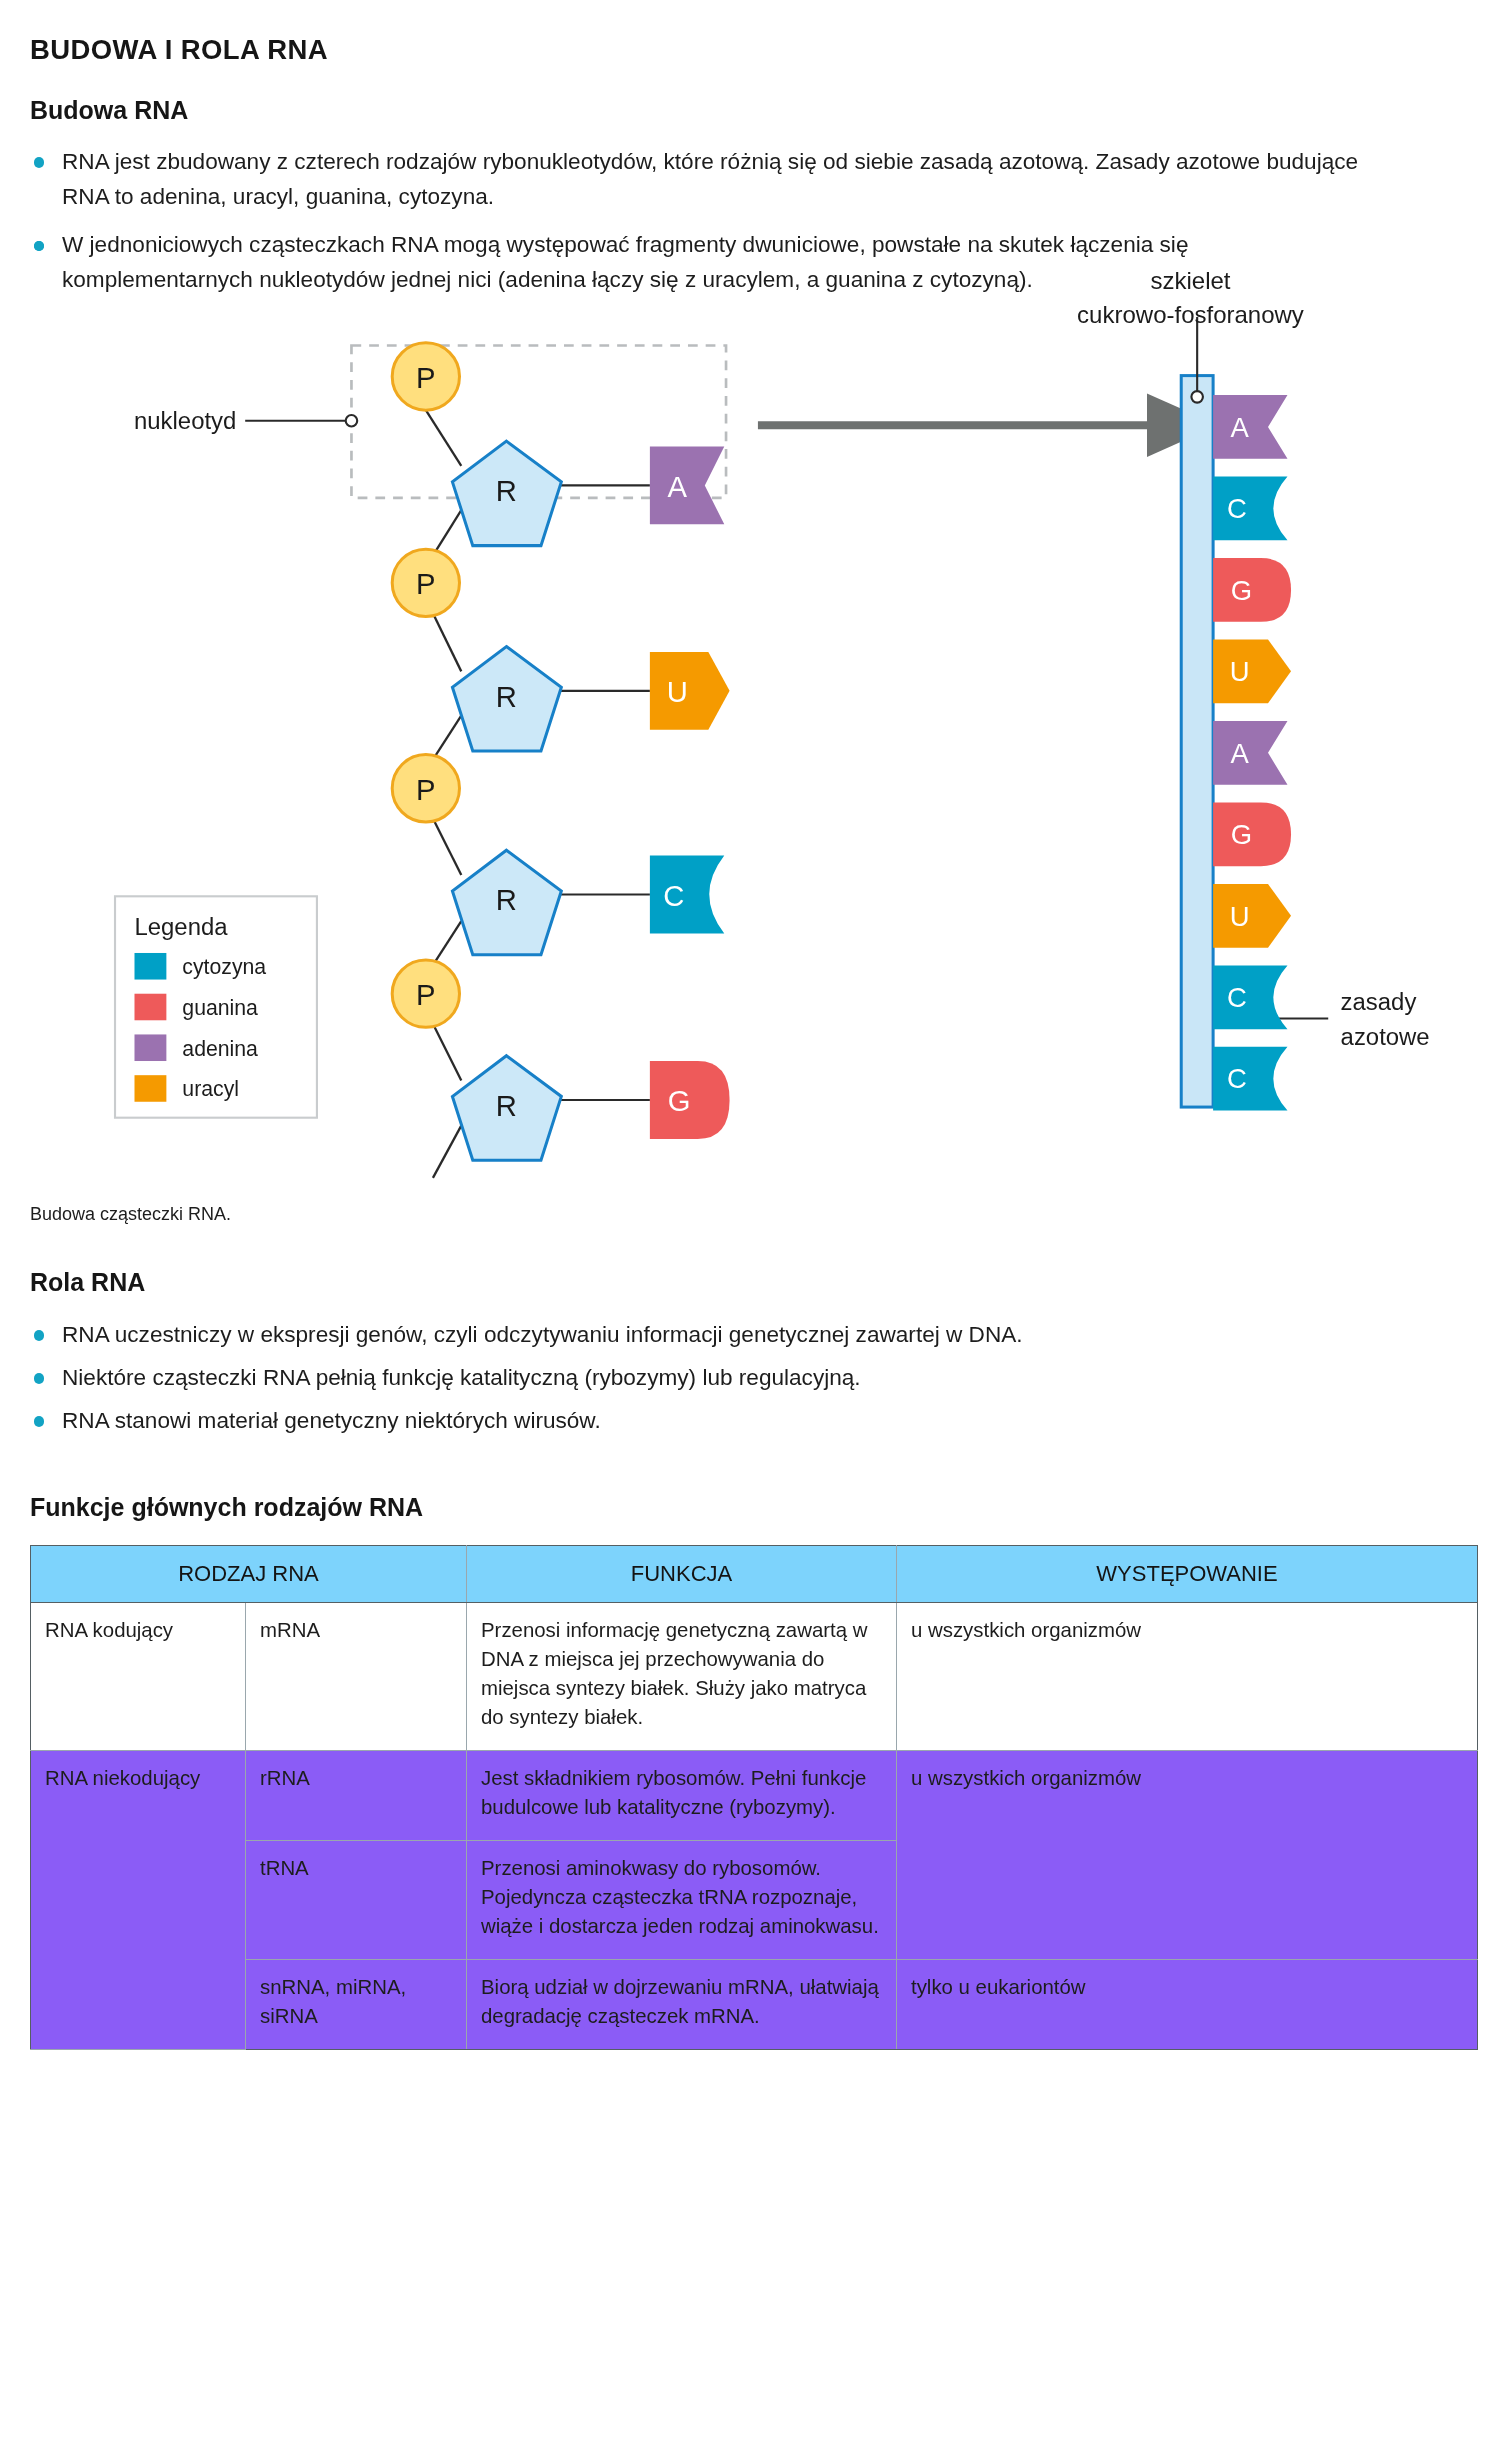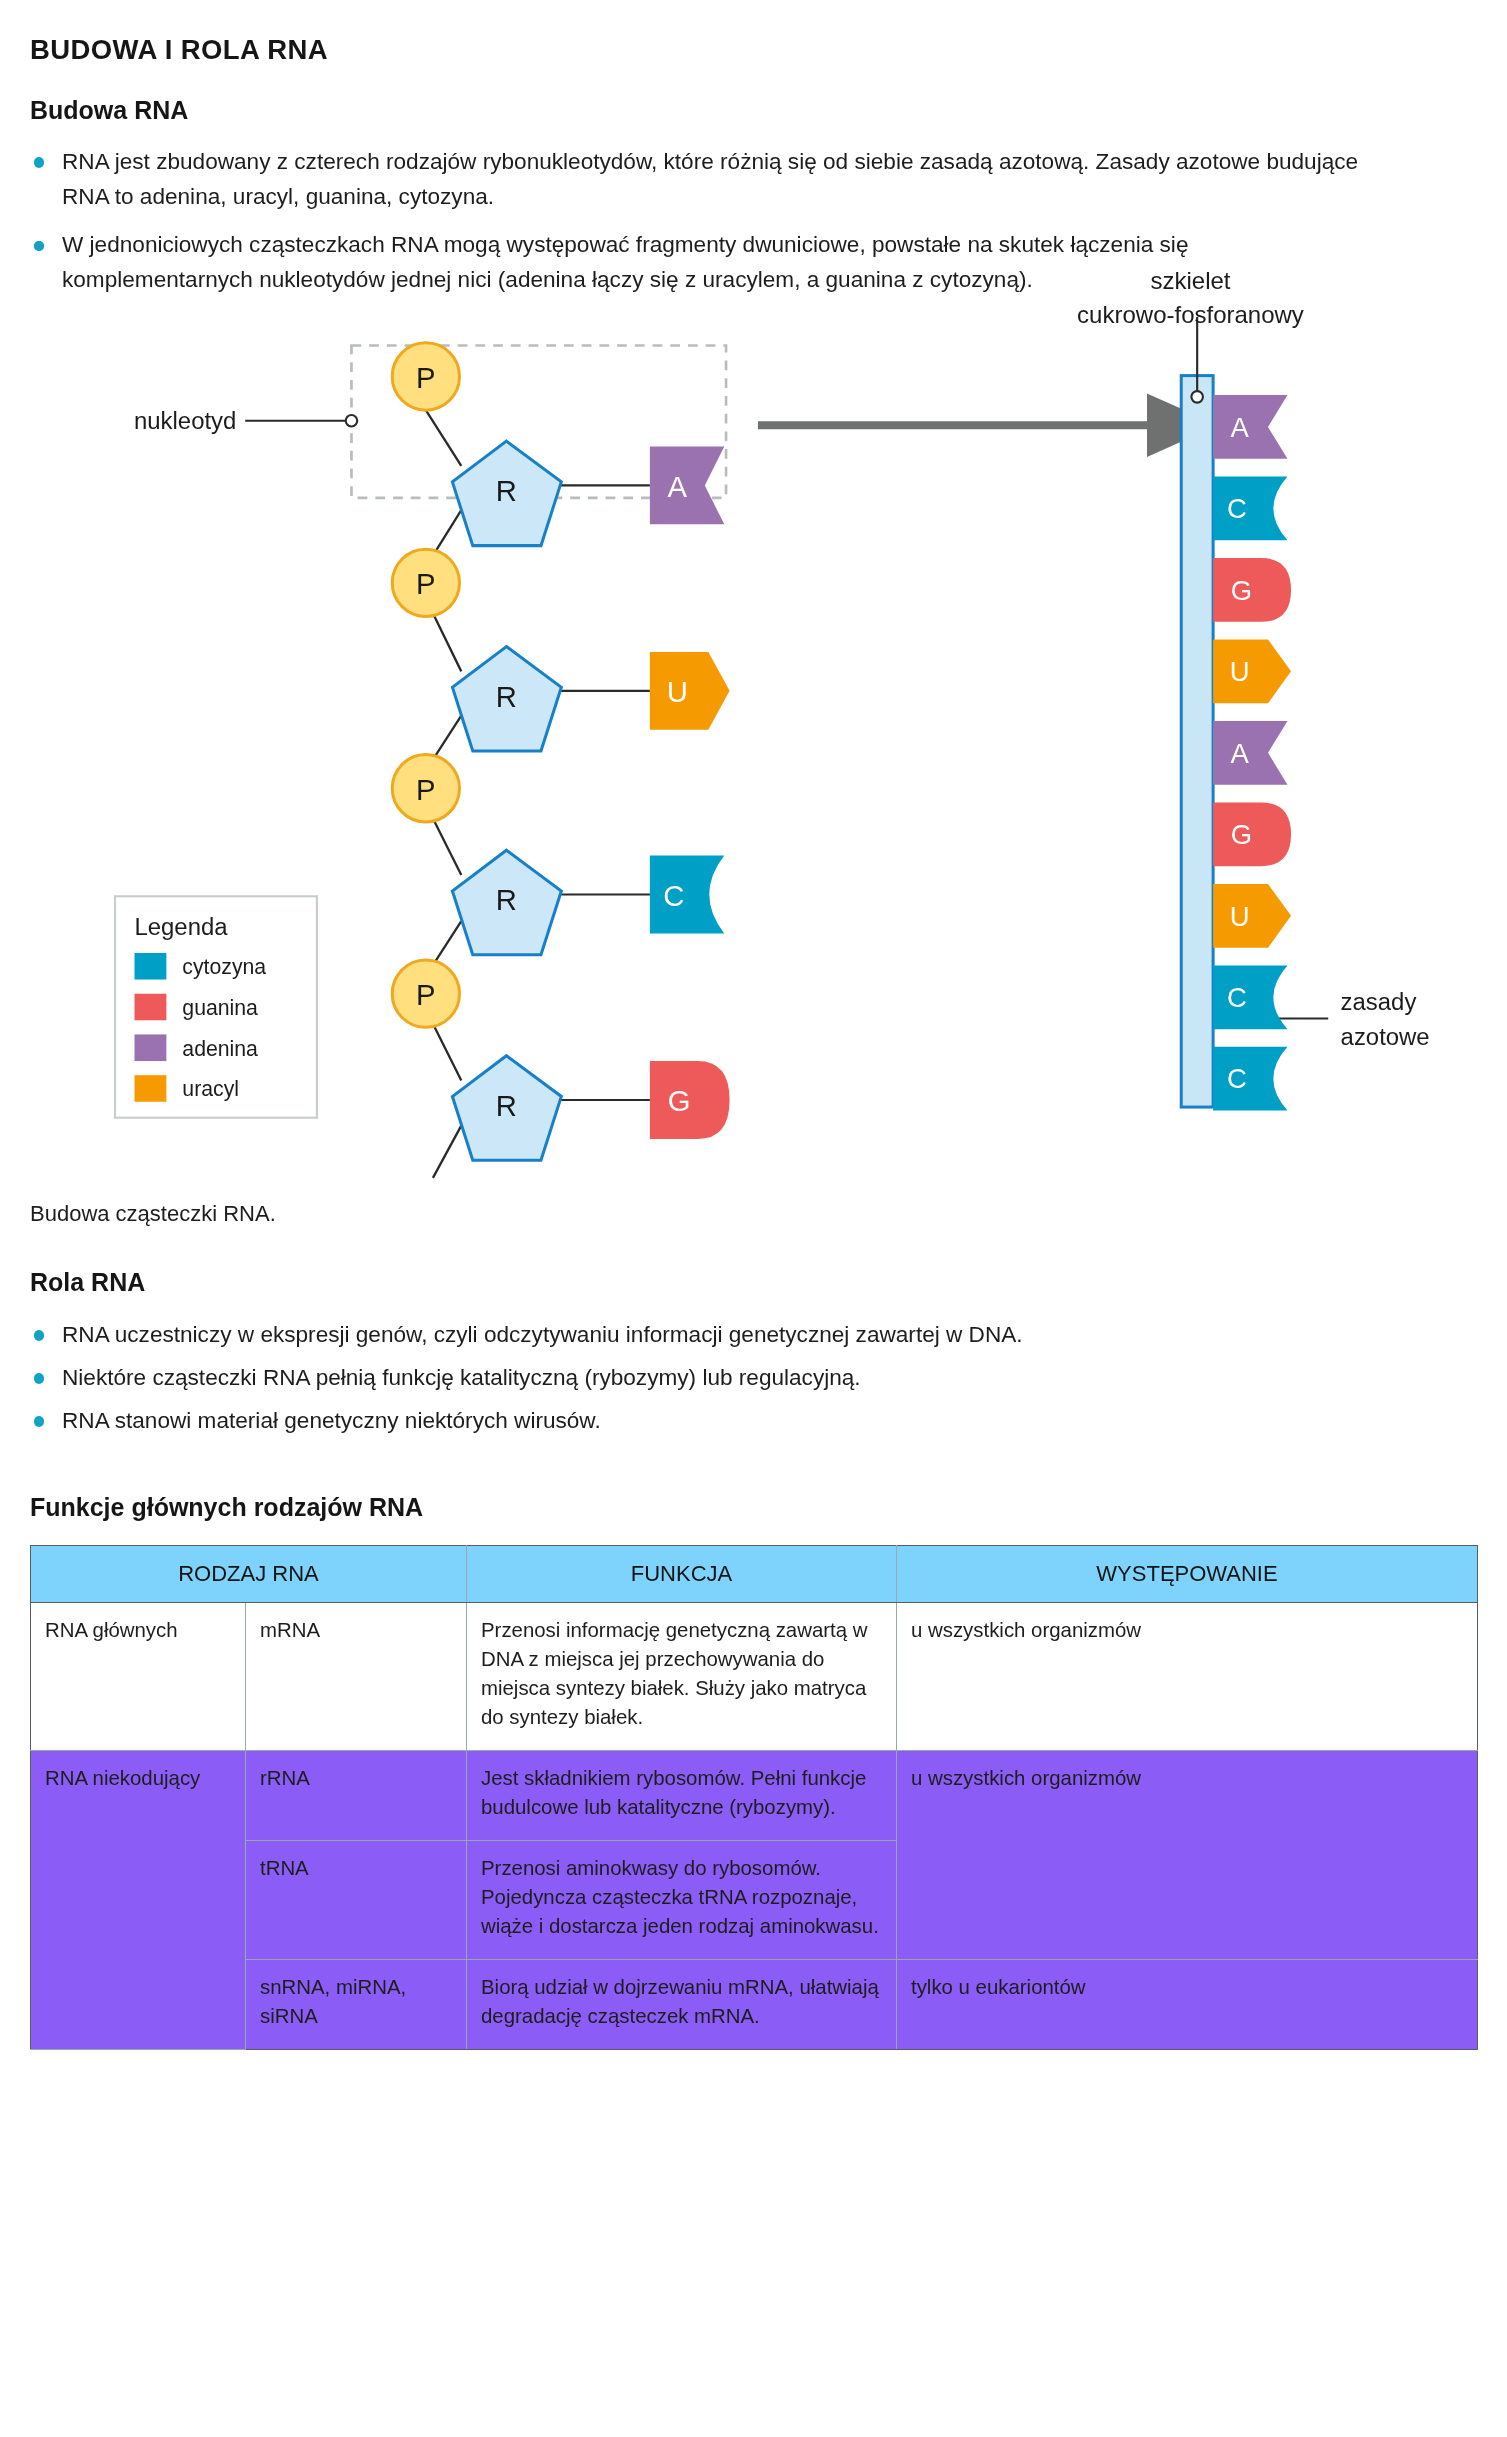--- a/index.html
+++ b/index.html
@@ -58,21 +58,21 @@
   
   .figure{
     position:relative;
     width:1447px;
     height:877px;
     margin:19.5px 0 0 0;
   }
   .figure svg{ display:block; }
 
   .fig-caption{
-    font-size:22px;
+    font-size:18px;
     line-height:30px;
     margin:5.3px 0 39px 0;
     color:#1d1d1d;
   }
 
   
   table.rna{
     border-collapse:collapse;
     width:1447px;
     table-layout:fixed;
@@ -327,21 +327,21 @@
     </colgroup>
     <thead>
       <tr>
         <th colspan="2">RODZAJ RNA</th>
         <th>FUNKCJA</th>
         <th>WYSTĘPOWANIE</th>
       </tr>
     </thead>
     <tbody>
       <tr class="grouprow">
-        <td class="outer-l" rowspan="1">RNA głównych</td>
+        <td class="outer-l" rowspan="1">RNA kodujący</td>
         <td>mRNA</td>
         <td>Przenosi informację genetyczną zawartą w DNA z miejsca jej przechowywania do miejsca syntezy białek. Służy jako matryca do syntezy białek.</td>
         <td class="outer-r" rowspan="1">u wszystkich organizmów</td>
       </tr>
 
       <tr class="grouprow">
         <td class="outer-l tint" rowspan="3">RNA niekodujący</td>
         <td class="tint">rRNA</td>
         <td class="tint">Jest składnikiem rybosomów. Pełni funkcje budulcowe lub katalityczne (rybozymy).</td>
         <td class="outer-r tint" rowspan="2">u wszystkich organizmów</td>

